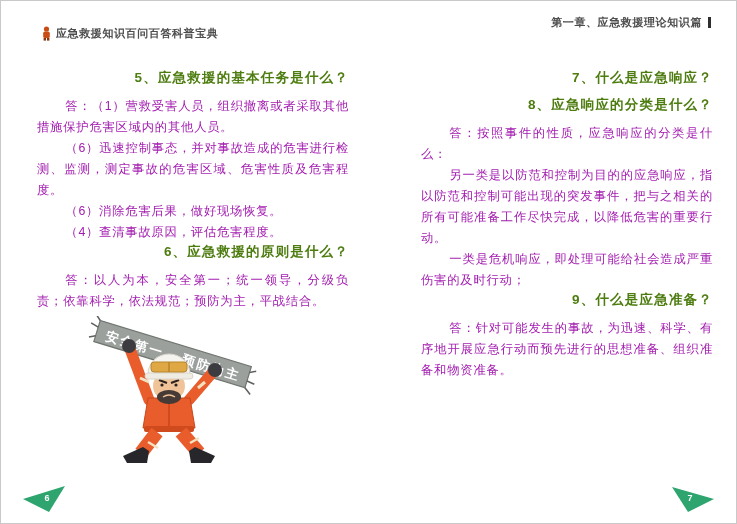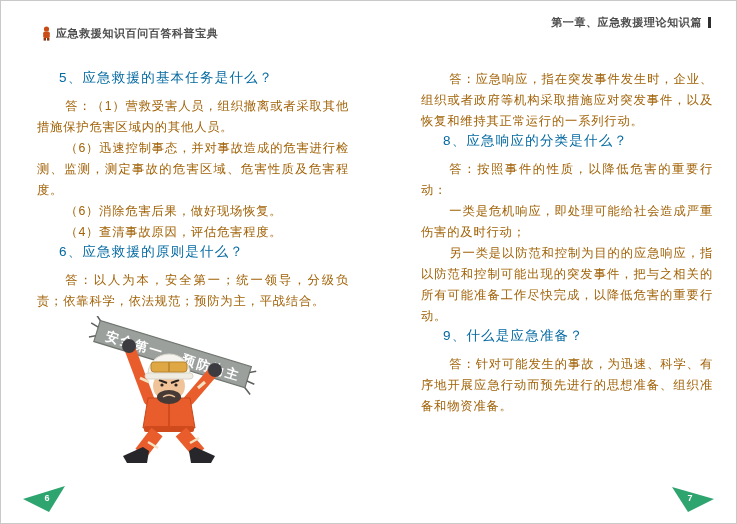--- a/index.html
+++ b/index.html
@@ -13,25 +13,25 @@
   .hdr-right{position:absolute;right:25px;top:14px;display:flex;align-items:center;gap:6px;}
   .hdr-title,.hdr-chapter{font-size:11px;color:#4d4d4d;letter-spacing:0.6px;font-weight:bold;}
   .hdr-bar{width:3px;height:11px;background:#2e2e2e;}
   
   .col{position:absolute;top:68px;}
   .col-left{left:36px;width:312px;}
   .col-right{left:420px;width:292px;}
   .section{}
   .section:first-child{margin-top:0;}
   .qhead{
-    margin:0 0 9px;padding-left:22px;font-size:13.5px;font-weight:normal;
-    color:#0369a1;letter-spacing:1.2px;
+    margin:0 0 9px;padding-left:22px;font-size:13.5px;font-weight:bold;
+    color:#4d7c0f;letter-spacing:1.2px;text-align:right;
   }
   .qbody p{
-    margin:0;font-size:12.3px;line-height:21px;color:#a16207;
+    margin:0;font-size:12.3px;line-height:21px;color:#a21caf;
     text-align:justify;text-indent:2.3em;letter-spacing:0.8px;
   }
   .illus{margin:4px 0 0 48px;display:block;}
   
   .pagenum{position:absolute;bottom:10px;width:46px;height:30px;}
   .pn-left{left:20px;}
   .pn-right{right:20px;}
   .pn-text{font-size:9px;font-weight:bold;fill:#ffffff;}
 </style>
 </head>
@@ -111,31 +111,29 @@
       <path d="M63,58 a21,20 0 0 1 42,0 l0,3 h-42 z" fill="#f6f4ef" stroke="#d9d5cb" stroke-width="1"></path>
       <rect x="60" y="57" width="48" height="6" rx="3" fill="#efece4" stroke="#d9d5cb"></rect>
       <rect x="66" y="46" width="36" height="10" rx="3" fill="#dfa844" stroke="#b9852c"></rect>
       <line x1="84" y1="46" x2="84" y2="56" stroke="#b9852c" stroke-width="1.5"></line>
     </svg>
   </div>
 
   <div class="col col-right">
 
     <div class="section">
-      <div class="qbody">
-        <p>答：应急响应，指在突发事件发生时，企业、组织或者政府等机构采取措施应对突发事件，以及恢复和维持其正常运行的一系列行动。</p>
-      </div>
+      <h3 class="qhead">7、什么是应急响应？</h3>
     </div>
 
     <div class="section">
       <h3 class="qhead">8、应急响应的分类是什么？</h3>
       <div class="qbody">
-        <p>答：按照事件的性质，以降低危害的重要行动：</p>
+        <p>答：按照事件的性质，应急响应的分类是什么：</p>
+        <p>另一类是以防范和控制为目的的应急响应，指以防范和控制可能出现的突发事件，把与之相关的所有可能准备工作尽快完成，以降低危害的重要行动。</p>
         <p>一类是危机响应，即处理可能给社会造成严重伤害的及时行动；</p>
-        <p>另一类是以防范和控制为目的的应急响应，指以防范和控制可能出现的突发事件，把与之相关的所有可能准备工作尽快完成，以降低危害的重要行动。</p>
       </div>
     </div>
 
     <div class="section">
       <h3 class="qhead">9、什么是应急准备？</h3>
       <div class="qbody">
         <p>答：针对可能发生的事故，为迅速、科学、有序地开展应急行动而预先进行的思想准备、组织准备和物资准备。</p>
       </div>
     </div>
   </div>

